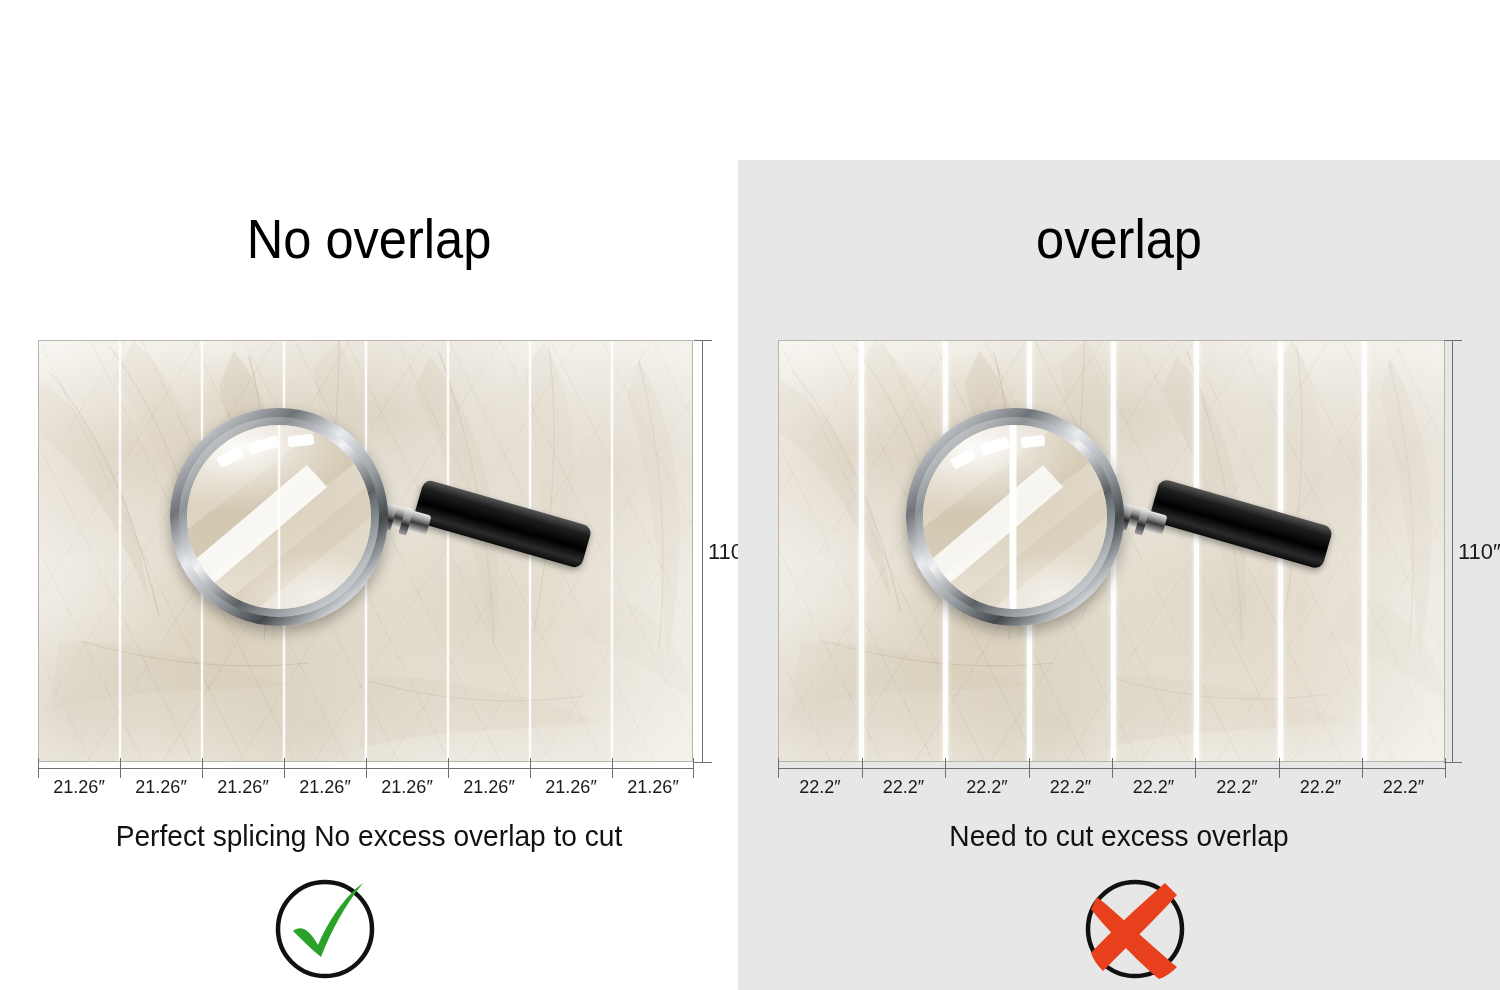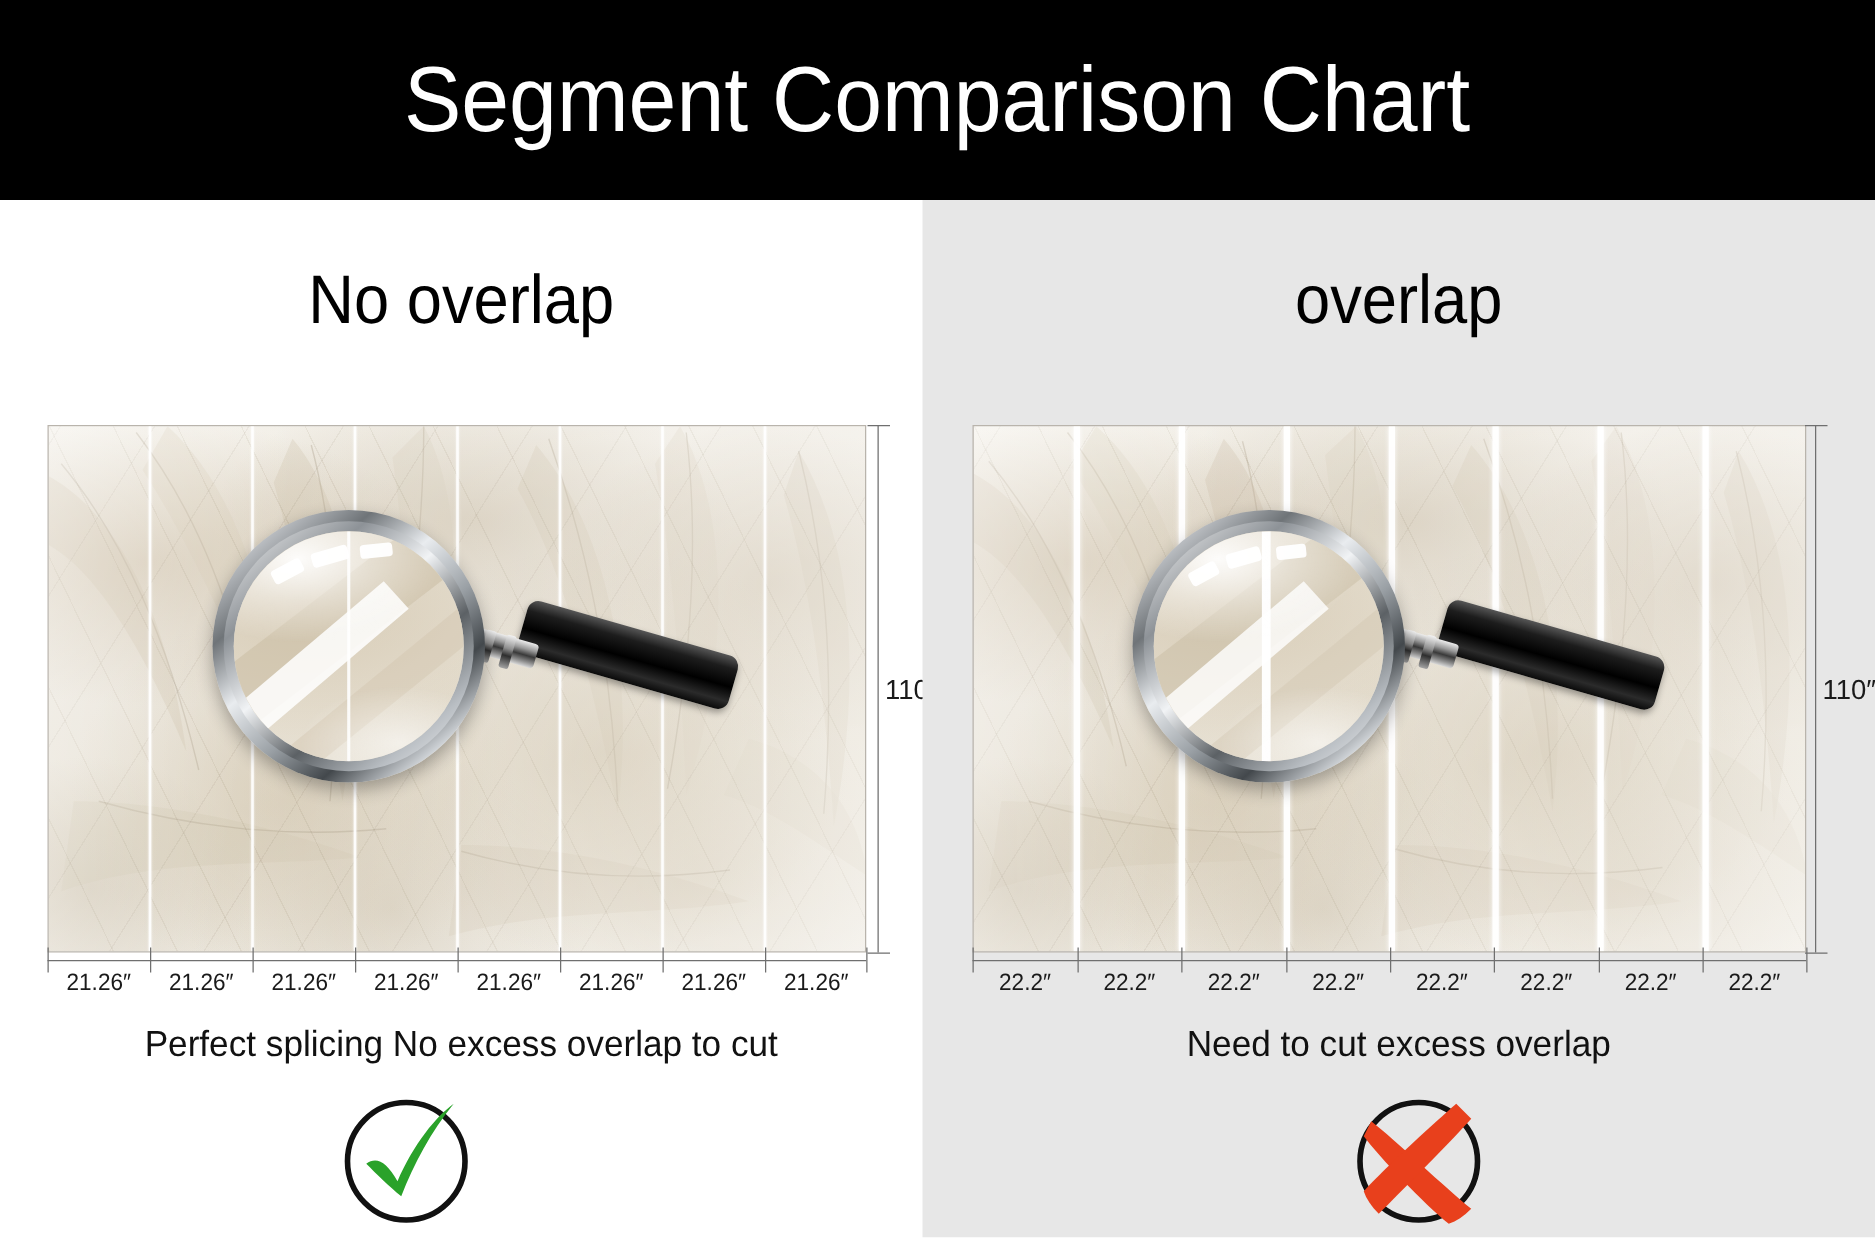--- a/index.html
+++ b/index.html
@@ -155,23 +155,20 @@
 
   
   .verdict{position:absolute;width:108px;height:108px;}
   .verdict svg{display:block;width:108px;height:108px;}
 </style>
 </head>
 <body>
 
 <div id="root">
 
-  <div class="titlebar">
-    <div class="title">Segment Comparison Chart</div>
-  </div>
 
   <div class="panel panel-left">
     <div class="panel-heading">No overlap</div>
 
     <div class="art-wrap" id="art-left" style="left:38px;top:180px;width:655px;height:422px;">
       <div class="art">
         <div class="leafshapes">
           <svg width="655" height="422" viewBox="0 0 655 422" preserveAspectRatio="none">
             <g fill="none" stroke="#9d8f78" stroke-opacity="0.30" stroke-width="1.1">
               <path d="M10,30 C60,90 95,170 120,275"></path>

